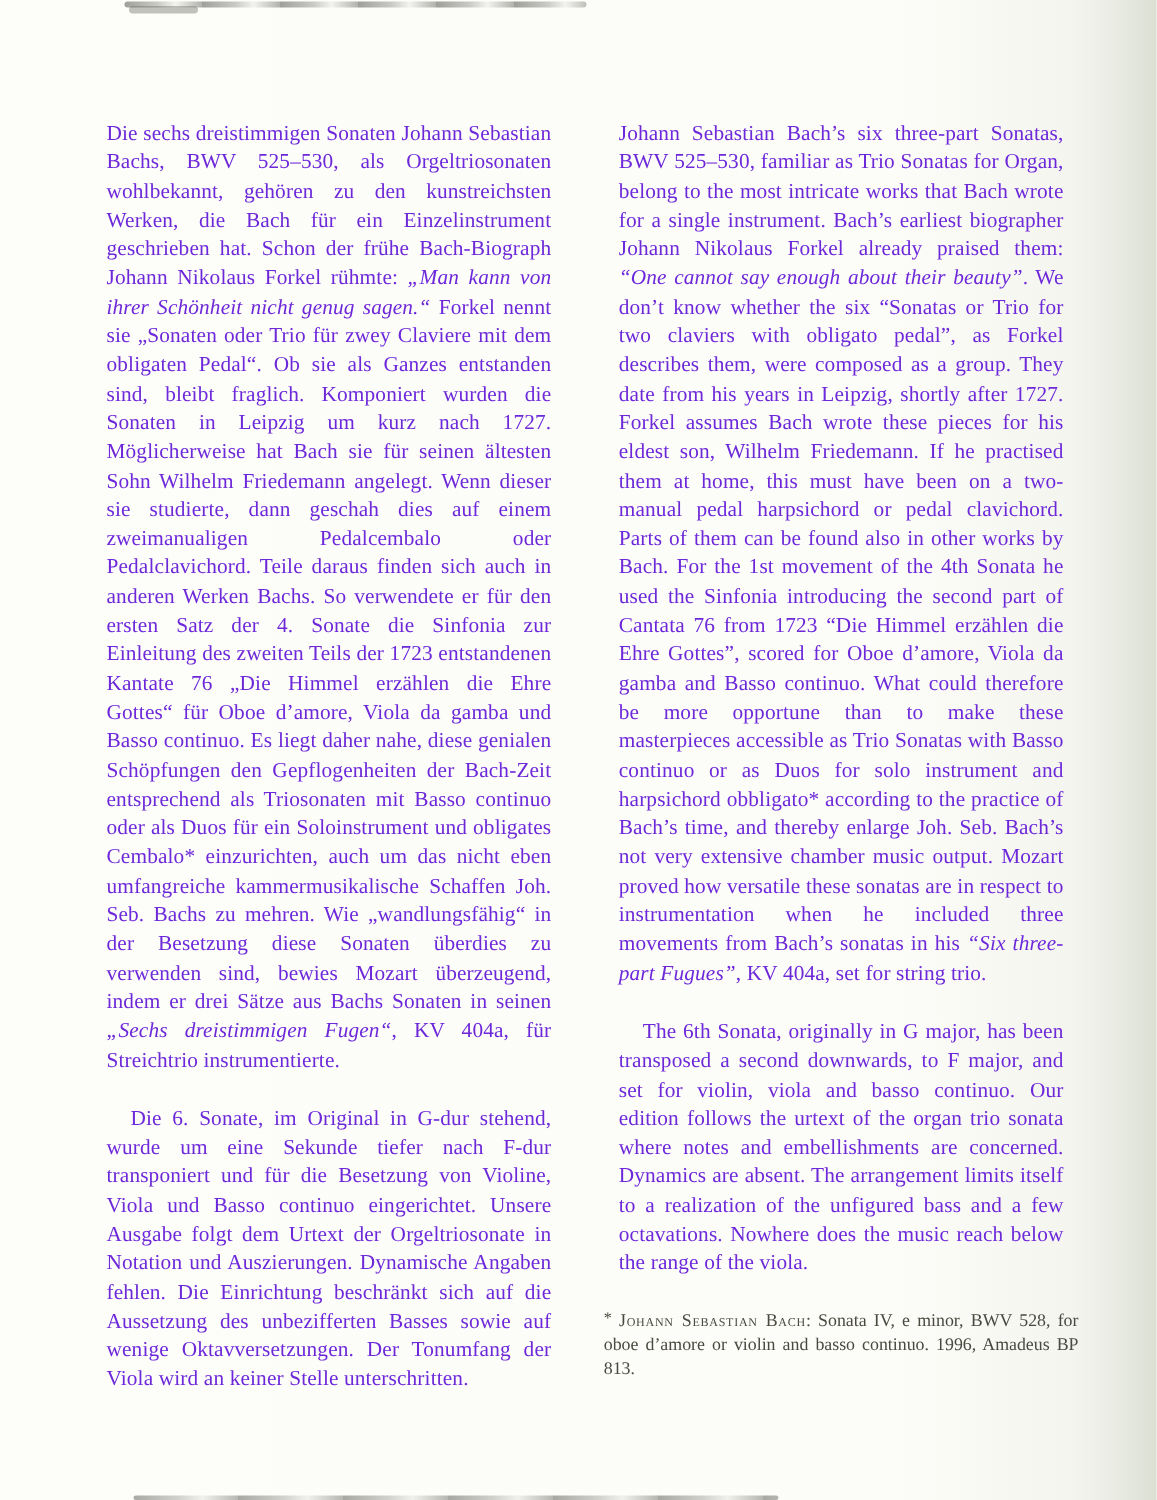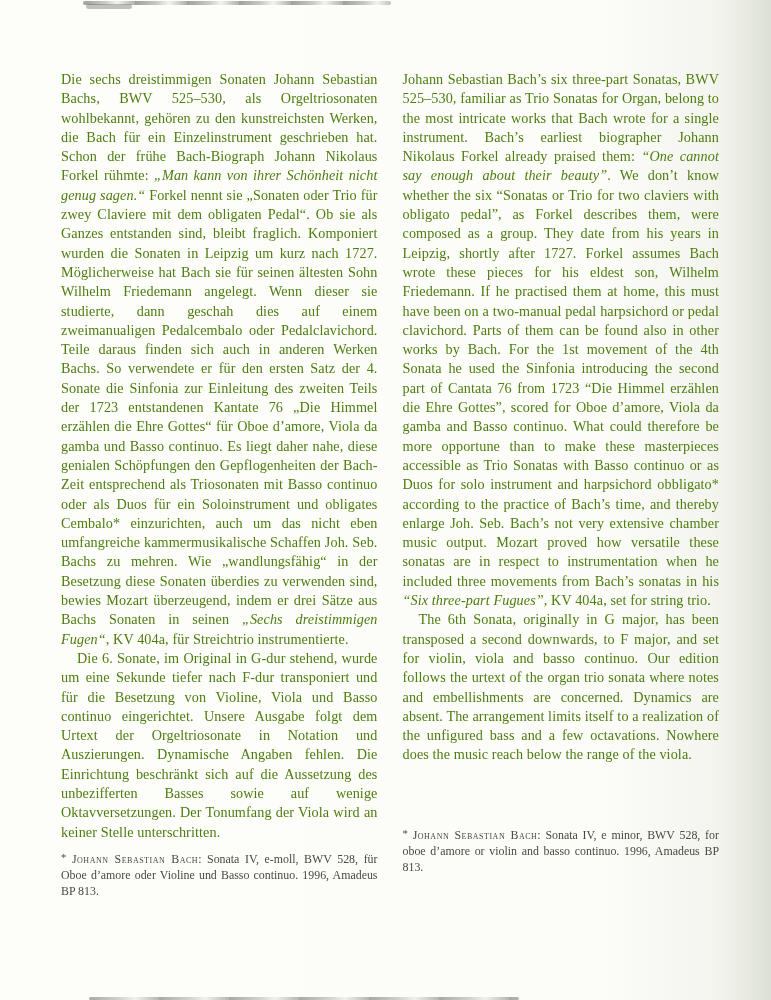--- a/index.html
+++ b/index.html
@@ -63,25 +63,25 @@
     display: flex;
     gap: 25px;
   }
   .col {
     flex: 1 1 0;
     display: flex;
     flex-direction: column;
     height: 806px;
   }
   p.para {
-    margin: 0;
+    margin: 10px;
     text-align: justify;
     font-size: 14.2px;
     line-height: 19.3px;
-    color: #4d7c0f;
+    color: #6d28d9;
     letter-spacing: 0.1px;
   }
   p.para.indent { text-indent: 16px; }
   .it { font-style: italic; }
   .footnote {
     margin: 0;
     margin-top: auto;
     padding-top: 10px;
     text-align: justify;
     font-size: 11.9px;
@@ -106,21 +106,20 @@
 
   <div class="scan-edge-top"></div>
   <div class="scan-blob-top"></div>
   <div class="scan-edge-bottom"></div>
 
   <div class="columns">
 
     <div class="col" lang="de">
       <p class="para"><span>Die sechs dreistimmigen Sonaten Johann Sebastian Bachs, BWV 525–530, als Orgeltriosonaten wohlbekannt, gehören zu den kunstreichsten Werken, die Bach für ein Einzelinstrument geschrieben hat. Schon der frühe Bach-Biograph Johann Nikolaus Forkel rühmte: </span><span class="it">„Man kann von ihrer Schönheit nicht genug sagen.“</span><span> Forkel nennt sie „Sonaten oder Trio für zwey Claviere mit dem obligaten Pedal“. Ob sie als Ganzes entstanden sind, bleibt fraglich. Komponiert wurden die Sonaten in Leipzig um kurz nach 1727. Möglicherweise hat Bach sie für seinen ältesten Sohn Wilhelm Friedemann angelegt. Wenn dieser sie studierte, dann geschah dies auf einem zweimanualigen Pedalcembalo oder Pedalclavichord. Teile daraus finden sich auch in anderen Werken Bachs. So verwendete er für den ersten Satz der 4. Sonate die Sinfonia zur Einleitung des zweiten Teils der 1723 entstandenen Kantate 76 „Die Himmel erzählen die Ehre Gottes“ für Oboe d’amore, Viola da gamba und Basso continuo. Es liegt daher nahe, diese genialen Schöpfungen den Gepflogenheiten der Bach-Zeit entsprechend als Triosonaten mit Basso continuo oder als Duos für ein Soloinstrument und obligates Cembalo* einzurichten, auch um das nicht eben umfangreiche kammermusikalische Schaffen Joh. Seb. Bachs zu mehren. Wie „wandlungsfähig“ in der Besetzung diese Sonaten überdies zu verwenden sind, bewies Mozart überzeugend, indem er drei Sätze aus Bachs Sonaten in seinen </span><span class="it">„Sechs dreistimmigen Fugen“</span><span>, KV 404a, für Streichtrio instrumentierte.</span></p>
       <p class="para indent"><span>Die 6. Sonate, im Original in G-dur stehend, wurde um eine Sekunde tiefer nach F-dur transponiert und für die Besetzung von Violine, Viola und Basso continuo eingerichtet. Unsere Ausgabe folgt dem Urtext der Orgeltriosonate in Notation und Auszierungen. Dynamische Angaben fehlen. Die Einrichtung beschränkt sich auf die Aussetzung des unbezifferten Basses sowie auf wenige Oktavversetzungen. Der Tonumfang der Viola wird an keiner Stelle unterschritten.</span></p>
-      <p class="footnote"><span class="fn-marker">*</span> <span class="sc">Johann Sebastian Bach</span><span>: Sonata IV, e-moll, BWV 528, für Oboe d’amore oder Violine und Basso continuo. 1996, Amadeus BP 813.</span></p>
     </div>
 
     <div class="col" lang="en">
       <p class="para"><span>Johann Sebastian Bach’s six three-part Sonatas, BWV 525–530, familiar as Trio Sonatas for Organ, belong to the most intricate works that Bach wrote for a single instrument. Bach’s earliest biographer Johann Nikolaus Forkel already praised them: </span><span class="it">“One cannot say enough about their beauty”</span><span>. We don’t know whether the six “Sonatas or Trio for two claviers with obligato pedal”, as Forkel describes them, were composed as a group. They date from his years in Leipzig, shortly after 1727. Forkel assumes Bach wrote these pieces for his eldest son, Wilhelm Friedemann. If he practised them at home, this must have been on a two-manual pedal harpsichord or pedal clavichord. Parts of them can be found also in other works by Bach. For the 1st movement of the 4th Sonata he used the Sinfonia introducing the second part of Cantata 76 from 1723 “Die Himmel erzählen die Ehre Gottes”, scored for Oboe d’amore, Viola da gamba and Basso continuo. What could therefore be more opportune than to make these masterpieces accessible as Trio Sonatas with Basso continuo or as Duos for solo instrument and harpsichord obbligato* according to the practice of Bach’s time, and thereby enlarge Joh. Seb. Bach’s not very extensive chamber music output. Mozart proved how versatile these sonatas are in respect to instrumentation when he included three movements from Bach’s sonatas in his </span><span class="it">“Six three-part Fugues”</span><span>, KV 404a, set for string trio.</span></p>
       <p class="para indent"><span>The 6th Sonata, originally in G major, has been transposed a second downwards, to F major, and set for violin, viola and basso continuo. Our edition follows the urtext of the organ trio sonata where notes and embellishments are concerned. Dynamics are absent. The arrangement limits itself to a realization of the unfigured bass and a few octavations. Nowhere does the music reach below the range of the viola.</span></p>
       <p class="footnote"><span class="fn-marker">*</span> <span class="sc">Johann Sebastian Bach</span><span>: Sonata IV, e minor, BWV 528, for oboe d’amore or violin and basso continuo. 1996, Amadeus BP 813.</span></p>
     </div>
 
   </div>
 

